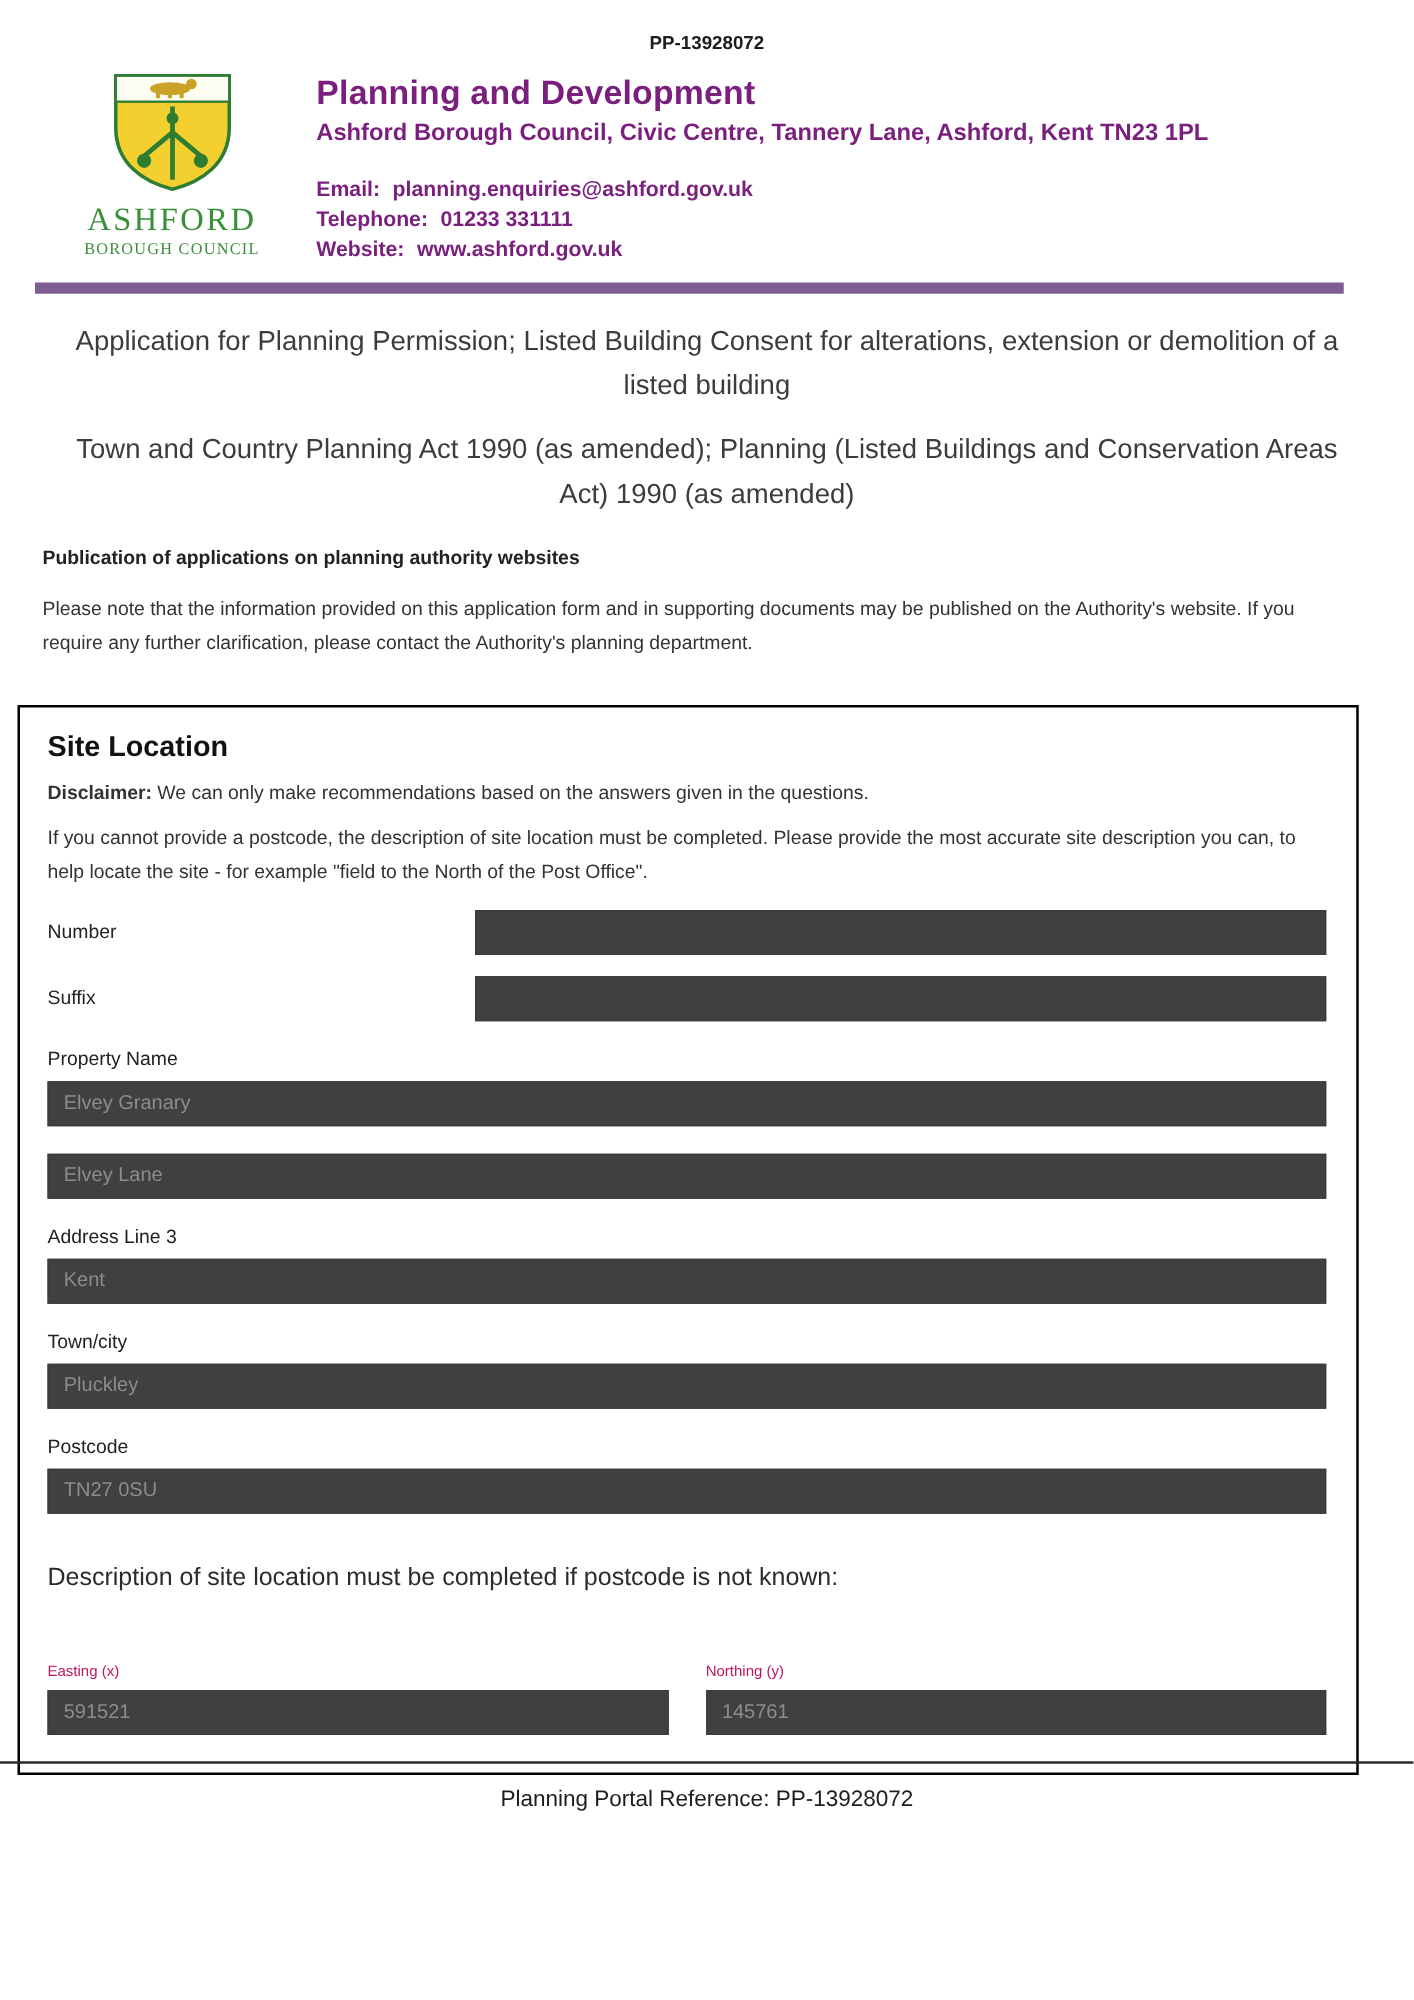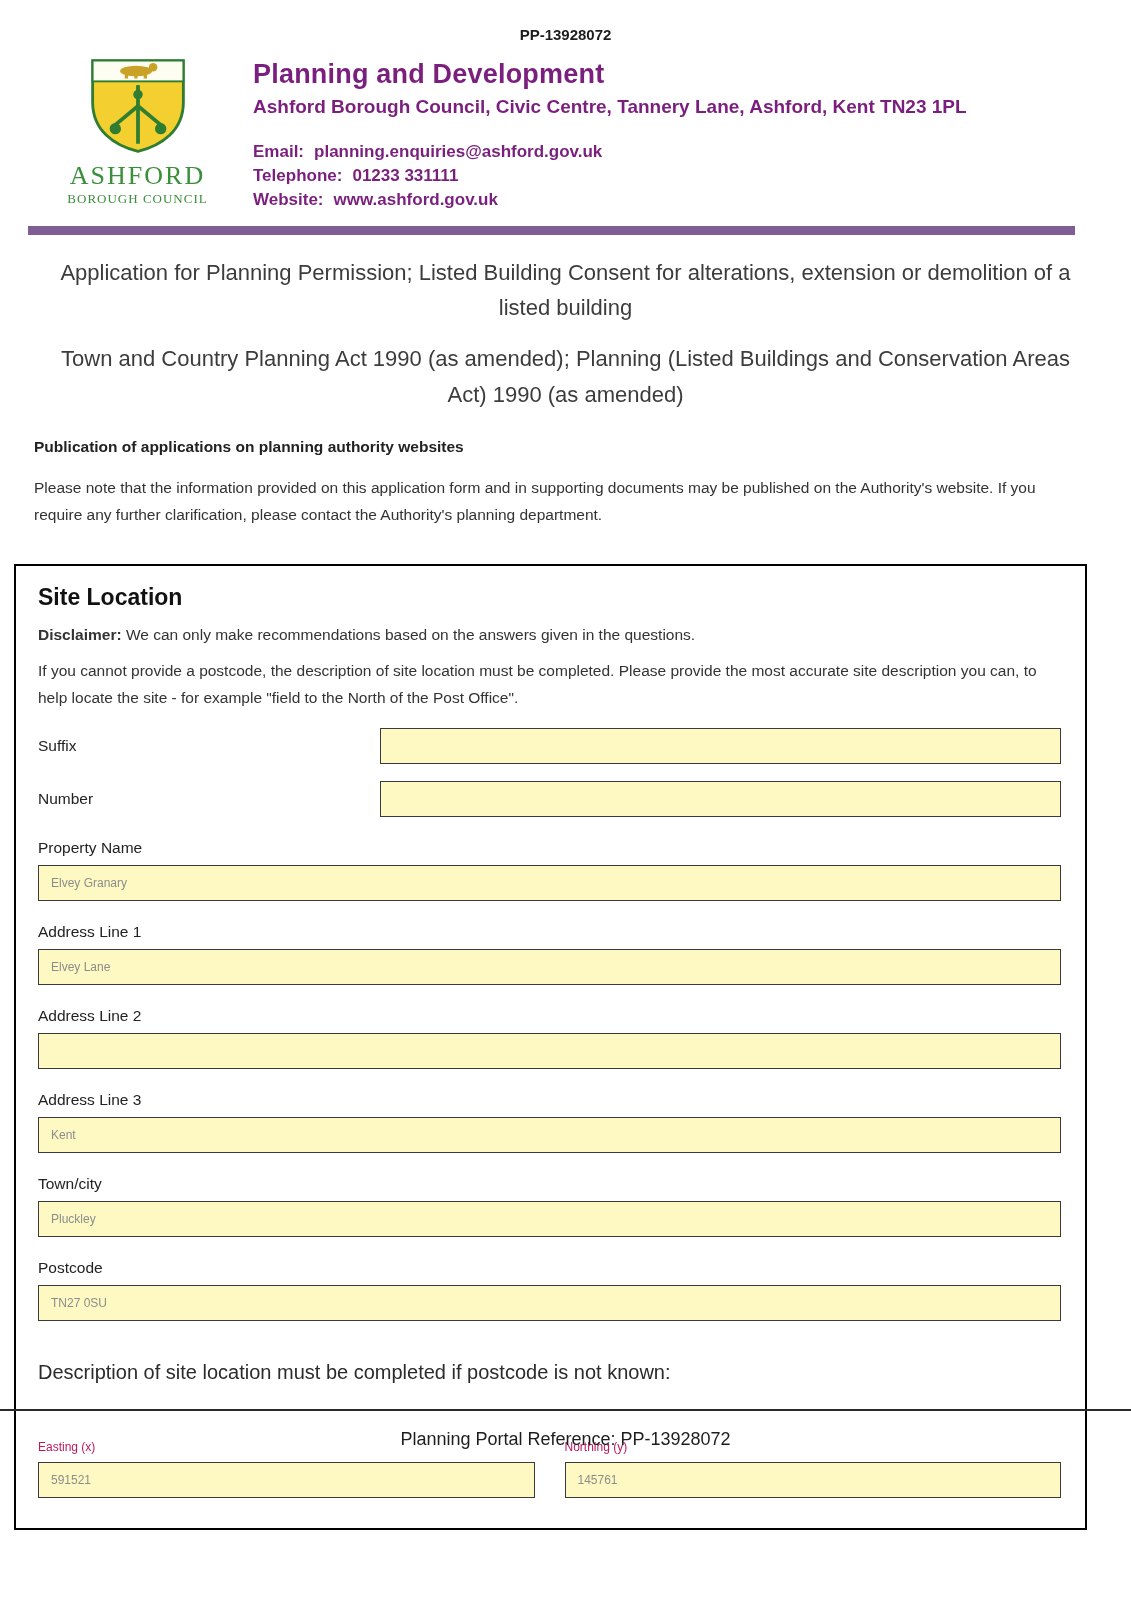--- a/index.html
+++ b/index.html
@@ -146,24 +146,24 @@
   .field-block .f-label{
     display:block;
     font-size:15.5px;
     color:#222222;
     margin-bottom:8px;
   }
   .field-block input{width:100%;}
   input.form-input{
     height:36px;
     border:1px solid var(--field-border);
-    background:#fef9c3;
+    background:#404040;
     padding:0 12px;
     font-family:"Liberation Sans",sans-serif;
-    font-size:12px;
+    font-size:16px;
     color:var(--field-text);
     border-radius:0;
     outline:none;
   }
   .desc-heading{
     margin-top:40px;
     font-size:20px;
     color:#2b2b2b;
   }
   .coords{
@@ -257,43 +257,38 @@
     <div class="site-heading">Site Location</div>
 
     <div class="disclaimer">
       <span class="d-label">Disclaimer:</span>
       <span>We can only make recommendations based on the answers given in the questions.</span>
     </div>
 
     <div class="box-intro">If you cannot provide a postcode, the description of site location must be completed. Please provide the most accurate site description you can, to help locate the site - for example "field to the North of the Post Office".</div>
 
     <div class="field-inline">
+      <span class="f-label">Number</span>
+      <input class="form-input" type="text" value="" style="">
+    </div>
+
+    <div class="field-inline">
       <span class="f-label">Suffix</span>
       <input class="form-input" type="text" value="" style="">
     </div>
 
-    <div class="field-inline">
-      <span class="f-label">Number</span>
-      <input class="form-input" type="text" value="" style="">
-    </div>
-
     <div class="field-block">
       <span class="f-label">Property Name</span>
       <input class="form-input" type="text" value="Elvey Granary" style="">
     </div>
 
     <div class="field-block">
-      <span class="f-label">Address Line 1</span>
       <input class="form-input" type="text" value="Elvey Lane" style="">
     </div>
 
-    <div class="field-block">
-      <span class="f-label">Address Line 2</span>
-      <input class="form-input" type="text" value="" style="">
-    </div>
 
     <div class="field-block">
       <span class="f-label">Address Line 3</span>
       <input class="form-input" type="text" value="Kent" style="">
     </div>
 
     <div class="field-block">
       <span class="f-label">Town/city</span>
       <input class="form-input" type="text" value="Pluckley" style="">
     </div>

